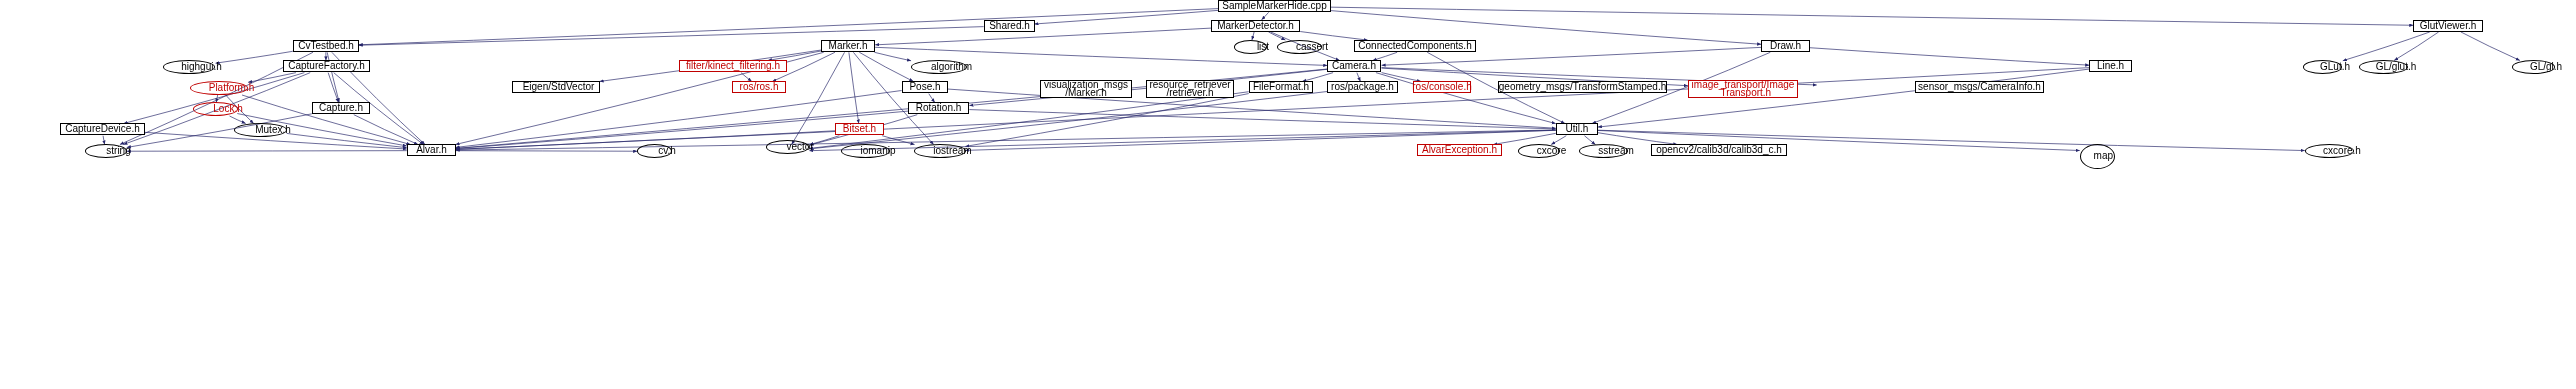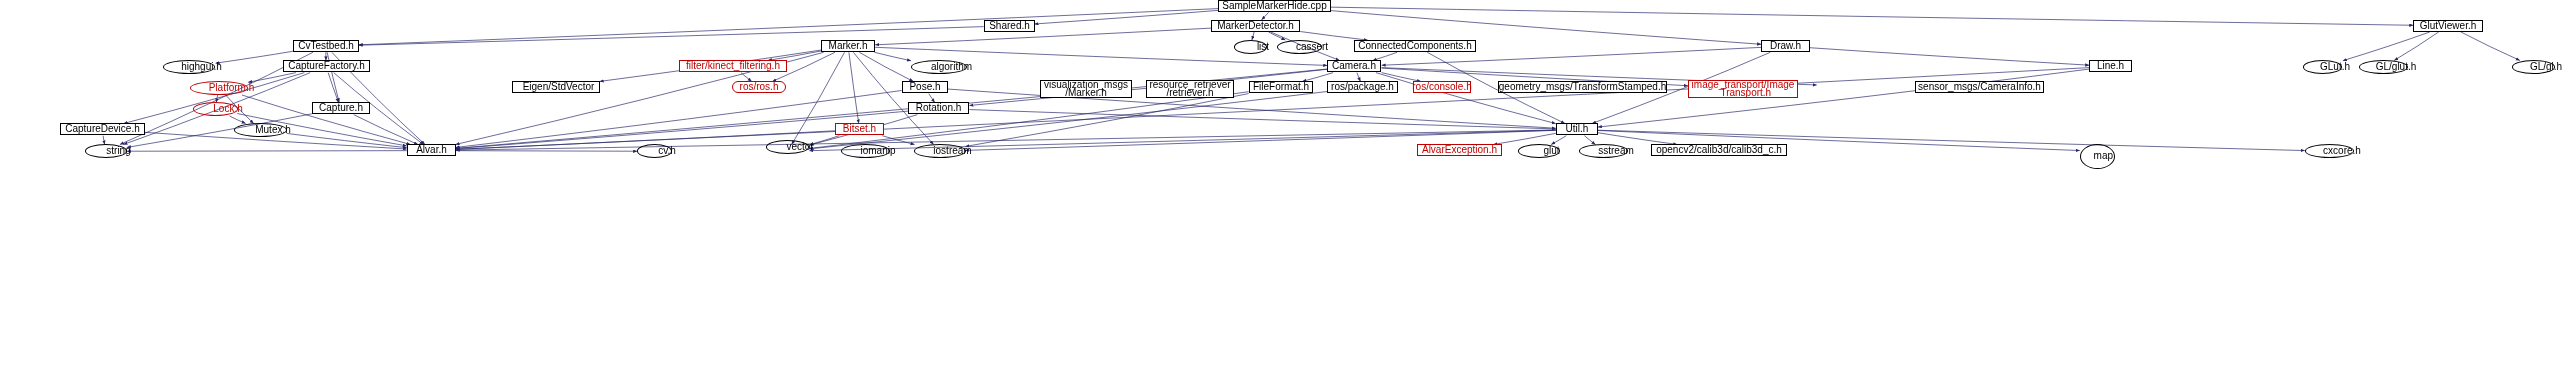--- a/index.html
+++ b/index.html
@@ -183,21 +183,21 @@
     <div class="node ellipse" style="left: 2359px; top: 60px; width: 49px; height: 13.6px;"><span class="ell"></span><span class="lbl">GL/glut.h</span></div>
     <div class="node ellipse" style="left: 2512px; top: 60px; width: 43px; height: 13.6px; text-align: center;"><span class="ell"></span><span class="lbl">GL/gl.h</span></div>
     <div class="node ellipse" style="left: 163px; top: 60px; width: 52px; height: 13.6px;"><span class="ell"></span><span class="lbl">highgui.h</span></div>
     <div class="node" style="left: 283px; top: 60px; width: 87px; height: 12.2px;"><span class="lbl">CaptureFactory.h</span></div>
     <div class="node red" style="left: 679px; top: 60px; width: 108px; height: 12.2px;"><span class="lbl">filter/kinect_filtering.h</span></div>
     <div class="node ellipse" style="left: 911px; top: 60px; width: 56px; height: 13.6px;"><span class="ell"></span><span class="lbl">algorithm</span></div>
     <div class="node" style="left: 1327px; top: 60px; width: 54px; height: 12.2px;"><span class="lbl">Camera.h</span></div>
     <div class="node" style="left: 2089px; top: 60px; width: 43px; height: 12.2px;"><span class="lbl">Line.h</span></div>
     <div class="node ellipse red" style="left: 190px; top: 81px; width: 58px; height: 13.6px;"><span class="ell"></span><span class="lbl">Platform.h</span></div>
     <div class="node" style="left: 512px; top: 81px; width: 88px; height: 12.2px; padding-left: 7px;"><span class="lbl">Eigen/StdVector</span></div>
-    <div class="node red" style="left: 732px; top: 81px; width: 54px; height: 12.2px; border-radius: 6px;"><span class="lbl">ros/ros.h</span></div>
+    <div class="node red" style="left: 732px; top: 81px; width: 54px; height: 12.2px;"><span class="lbl">ros/ros.h</span></div>
     <div class="node" style="left: 902px; top: 81px; width: 46px; height: 12.2px;"><span class="lbl">Pose.h</span></div>
     <div class="node" style="left: 1040px; top: 80px; width: 92px; height: 17.6px;"><span class="lbl">visualization_msgs
 /Marker.h</span></div>
     <div class="node" style="left: 1146px; top: 80px; width: 88px; height: 17.6px;"><span class="lbl">resource_retriever
 /retriever.h</span></div>
     <div class="node" style="left: 1249px; top: 81px; width: 64px; height: 12.2px;"><span class="lbl">FileFormat.h</span></div>
     <div class="node" style="left: 1327px; top: 81px; width: 71px; height: 12.2px;"><span class="lbl">ros/package.h</span></div>
     <div class="node red" style="left: 1413px; top: 81px; width: 58px; height: 12.2px;"><span class="lbl">ros/console.h</span></div>
     <div class="node" style="left: 1498px; top: 81px; width: 169px; height: 12.2px;"><span class="lbl">geometry_msgs/TransformStamped.h</span></div>
     <div class="node red" style="left: 1688px; top: 80px; width: 110px; height: 17.6px;"><span class="lbl">image_transport/Image
@@ -210,19 +210,19 @@
     <div class="node" style="left: 1556px; top: 123px; width: 42px; height: 12.2px;"><span class="lbl">Util.h</span></div>
     <div class="node" style="left: 60px; top: 123px; width: 85px; height: 12.2px;"><span class="lbl">CaptureDevice.h</span></div>
     <div class="node ellipse" style="left: 234px; top: 123px; width: 53px; height: 13.6px;"><span class="ell"></span><span class="lbl">Mutex.h</span></div>
     <div class="node ellipse" style="left: 85px; top: 144px; width: 42px; height: 13.6px;"><span class="ell"></span><span class="lbl">string</span></div>
     <div class="node" style="left: 407px; top: 144px; width: 49px; height: 12.2px;"><span class="lbl">Alvar.h</span></div>
     <div class="node ellipse" style="left: 637px; top: 144px; width: 35px; height: 13.6px;"><span class="ell"></span><span class="lbl">cv.h</span></div>
     <div class="node ellipse" style="left: 766px; top: 140px; width: 43px; height: 13.6px;"><span class="ell"></span><span class="lbl">vector</span></div>
     <div class="node ellipse" style="left: 841px; top: 144px; width: 49px; height: 13.6px;"><span class="ell"></span><span class="lbl">iomanip</span></div>
     <div class="node ellipse" style="left: 914px; top: 144px; width: 52px; height: 13.6px;"><span class="ell"></span><span class="lbl">iostream</span></div>
     <div class="node red" style="left: 1417px; top: 144px; width: 85px; height: 12.2px;"><span class="lbl">AlvarException.h</span></div>
-    <div class="node ellipse" style="left: 1518px; top: 144px; width: 42px; height: 13.6px;"><span class="ell"></span><span class="lbl">glut</span></div>
+    <div class="node ellipse" style="left: 1518px; top: 144px; width: 42px; height: 13.6px;"><span class="ell"></span><span class="lbl">cxcore</span></div>
     <div class="node ellipse" style="left: 1579px; top: 144px; width: 49px; height: 13.6px;"><span class="ell"></span><span class="lbl">sstream</span></div>
     <div class="node" style="left: 1651px; top: 144px; width: 136px; height: 12.2px;"><span class="lbl">opencv2/calib3d/calib3d_c.h</span></div>
     <div class="node ellipse" style="left: 2080px; top: 144px; width: 35px; height: 25px; justify-content: flex-end;"><span class="ell"></span><span class="lbl">map</span></div>
     <div class="node ellipse" style="left: 2305px; top: 144px; width: 49px; height: 13.6px;"><span class="ell"></span><span class="lbl">cxcore.h</span></div>
   </div>
 
 
 </body></html>

